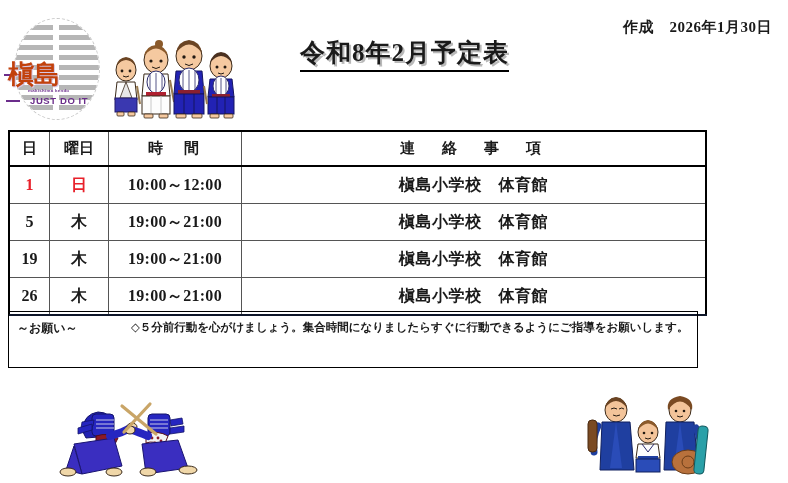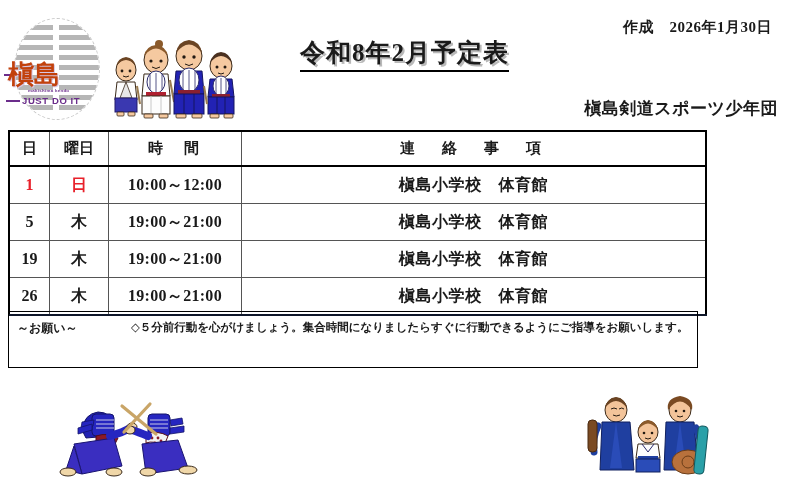--- a/index.html
+++ b/index.html
@@ -53,21 +53,21 @@
     font-size:26px;font-weight:bold;color:#c2410c;
     letter-spacing:0px;line-height:1;
     text-shadow:1px 1px 0 #d8c6e4;
   }
   .logo-tiny{
     position:absolute;left:24px;top:72px;
     font-size:4.4px;color:#6b2d8b;font-weight:bold;letter-spacing:.3px;
     font-family:"Liberation Sans",sans-serif;
   }
   .logo-just{
-    position:absolute;left:18px;top:79px;
+    position:absolute;left:26px;top:79px;
     font-size:9.5px;color:#6b2d8b;font-weight:bold;letter-spacing:.6px;
     font-family:"Liberation Sans",sans-serif;
   }
   .logo-bar{position:absolute;left:0px;top:58px;width:18px;height:2px;background:#6b2d8b;}
   .logo-bar2{position:absolute;left:2px;top:84px;width:14px;height:1.5px;background:#6b2d8b;}
 
   
   .kids{position:absolute;left:104px;top:24px;width:146px;height:96px;}
 
   
@@ -225,21 +225,20 @@
       <line x1="113" y1="73" x2="113" y2="90" stroke="#151560" stroke-width="1"></line>
       <line x1="121" y1="73" x2="121" y2="90" stroke="#151560" stroke-width="1"></line>
       <rect x="106" y="90" width="9" height="4" rx="1" fill="#f5c9a0" stroke="#3a2a1a" stroke-width="0.8"></rect>
       <rect x="120" y="90" width="9" height="4" rx="1" fill="#f5c9a0" stroke="#3a2a1a" stroke-width="0.8"></rect>
       <line x1="100" y1="62" x2="103" y2="80" stroke="#9a7b4f" stroke-width="2"></line>
     </g>
   </svg>
 
   <div class="title">令和8年2月予定表</div>
 
-  <div class="orgname">槇島剣道スポーツ少年団</div>
 
   <table class="tbl">
     <thead>
       <tr>
         <th class="c-day">日</th>
         <th class="c-wd">曜日</th>
         <th class="c-time sp3">時　間</th>
         <th class="c-note sp">連　絡　事　項</th>
       </tr>
     </thead>

